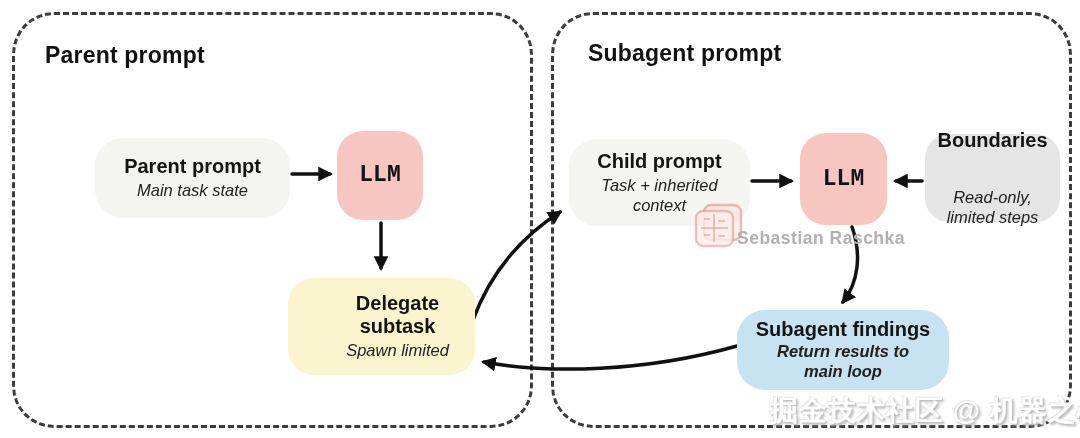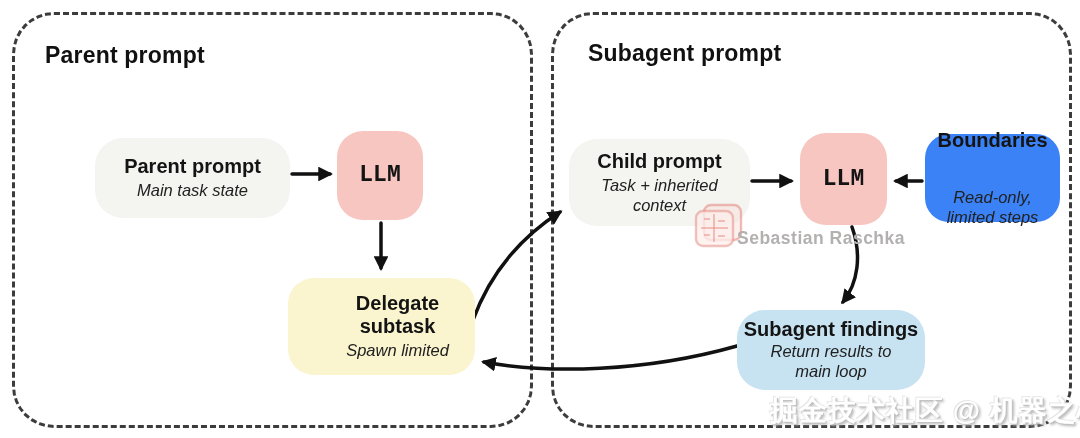--- a/index.html
+++ b/index.html
@@ -46,27 +46,27 @@
     font-size: 16.5px;
     color: #212121;
     line-height: 1.2;
     margin-top: 3px;
   }
   .node-parent-prompt { left: 95px;  top: 138px; width: 195px; height: 80px; background: #f4f4f1; border-radius: 28px; }
   .node-llm-left      { left: 337px; top: 131px; width: 86px;  height: 89px; background: #f8c6c1; border-radius: 26px; }
   .node-delegate      { left: 288px; top: 278px; width: 187px; height: 97px; background: #faf4cf; border-radius: 26px; padding-left: 32px; }
   .node-child-prompt  { left: 569px; top: 139px; width: 181px; height: 87px; background: #f4f4f1; border-radius: 28px; }
   .node-llm-right     { left: 800px; top: 133px; width: 87px;  height: 92px; background: #f8c6c1; border-radius: 26px; }
-  .node-boundaries    { left: 925px; top: 134px; width: 135px; height: 88px; background: #3b82f6; border-radius: 24px; }
-  .node-findings      { left: 737px; top: 310px; width: 188px; height: 80px; background: #c7e2f1; border-radius: 28px; }
+  .node-boundaries    { left: 925px; top: 134px; width: 135px; height: 88px; background: #e5e5e5; border-radius: 24px; }
+  .node-findings      { left: 737px; top: 310px; width: 212px; height: 80px; background: #c7e2f1; border-radius: 28px; }
   .node-llm-left .node-title, .node-llm-right .node-title { font-size: 23px; font-family: Liberation Mono, monospace; }
   .node-delegate .node-title { max-width: 120px; }
   .node-child-prompt .node-sub { max-width: 150px; }
   .node-boundaries .node-sub { max-width: 112px; margin-top: 36px; }
-  .node-findings .node-sub { max-width: 155px; margin-top: 1px; }
+  .node-findings .node-sub { max-width: 155px; margin-top: 1px; font-weight: bold; }
   .arrow-layer {
     position: absolute;
     left: 0; top: 0;
     width: 1080px; height: 438px;
     pointer-events: none;
   }
   .stamp {
     position: absolute;
     left: 692px; top: 202px;
     width: 54px; height: 50px;

